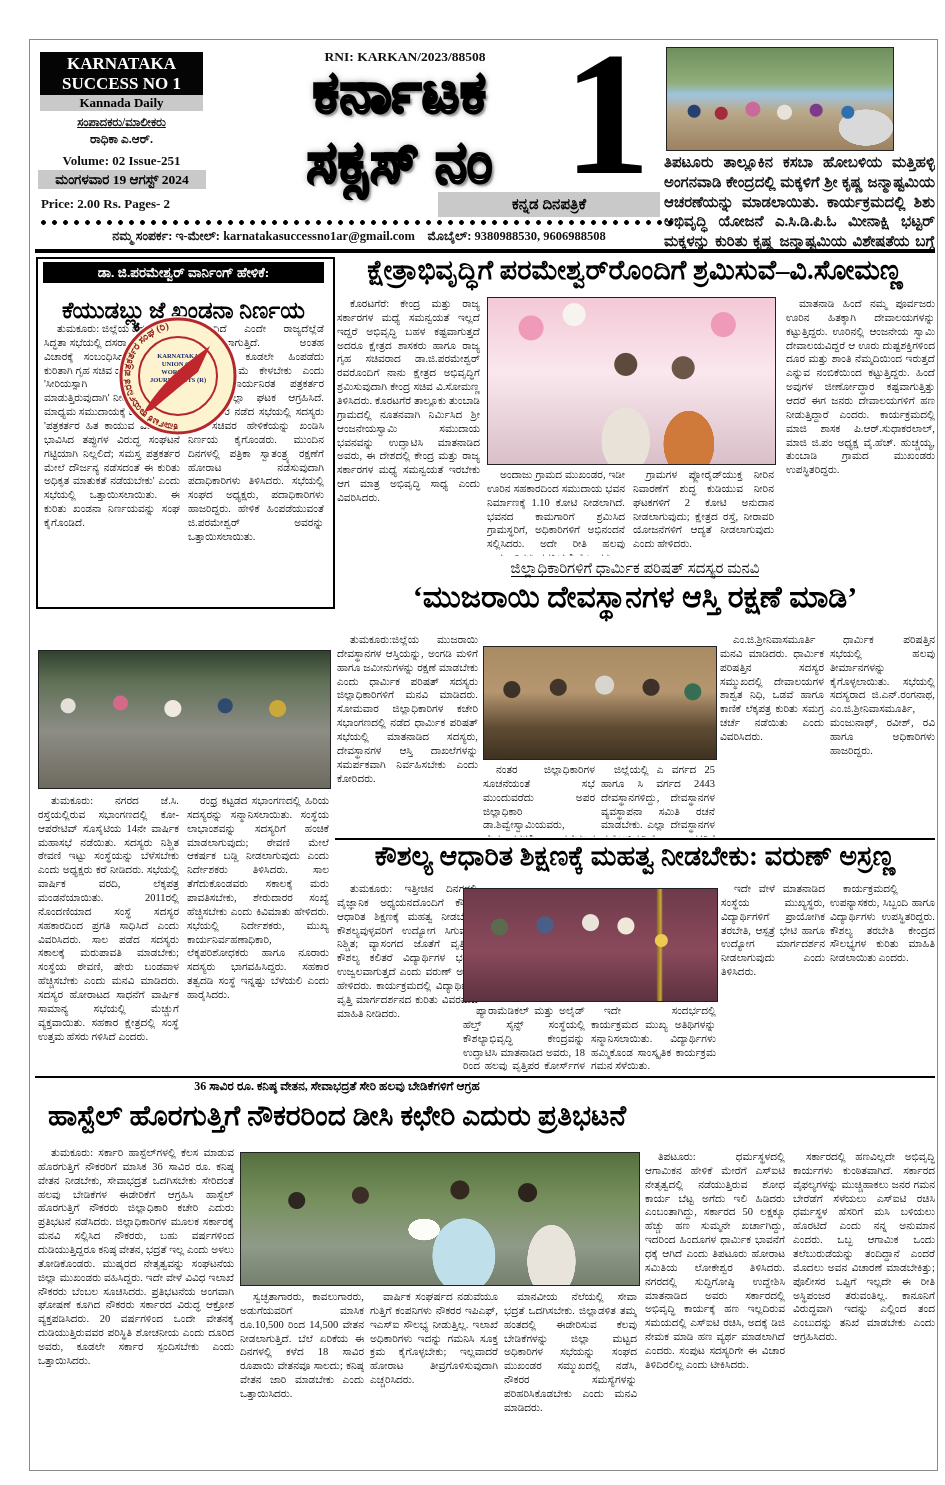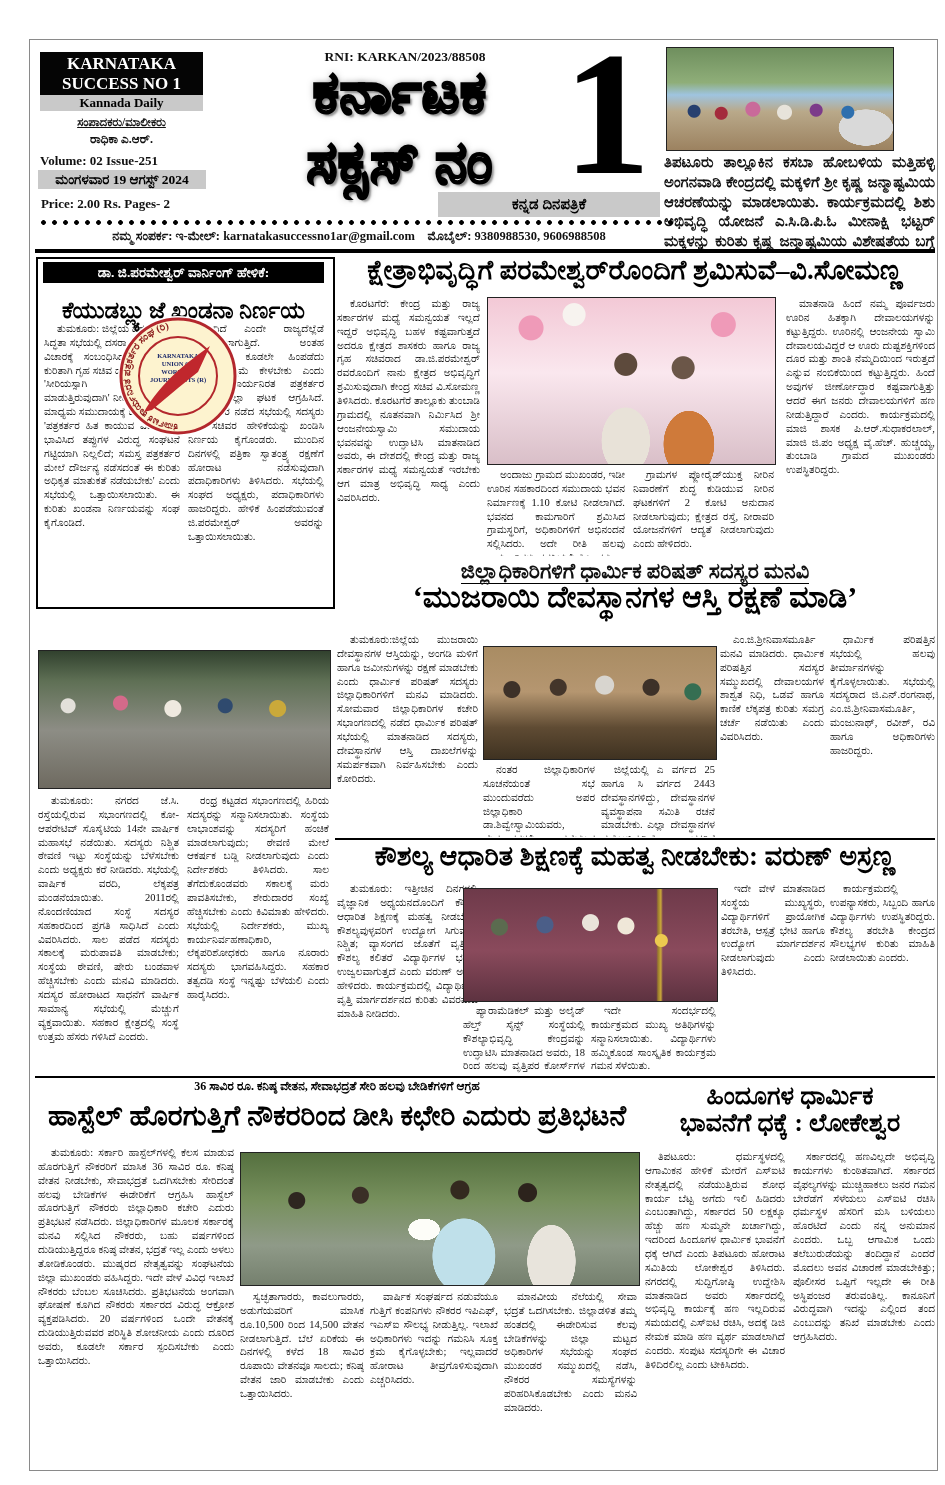--- a/index.html
+++ b/index.html
@@ -77,21 +77,21 @@
 <div class="page">
   <div class="abs frame" style="left:29px;top:39px;width:907px;height:1430px;"></div>
 
   <div class="abs" style="left:40px;top:52px;width:163px;height:41px;background:#050505;color:#fff;text-align:center;font-weight:bold;font-size:17px;line-height:20px;padding-top:2px;">
     <div>KARNATAKA</div>
     <div>SUCCESS NO 1</div>
   </div>
   <div class="abs graybar" style="left:40px;top:95px;width:163px;height:16px;font-size:13px;line-height:16px;">Kannada Daily</div>
   <div class="abs" style="left:40px;top:116px;width:163px;text-align:center;font-weight:bold;font-size:11.5px;text-decoration:underline;">ಸಂಪಾದಕರು/ಮಾಲೀಕರು</div>
   <div class="abs" style="left:40px;top:132px;width:163px;text-align:center;font-weight:bold;font-size:12px;">ರಾಧಿಕಾ ಎ.ಆರ್.</div>
-  <div class="abs" style="left:40px;top:153px;width:163px;font-weight:bold;font-size:13px;">Volume: 02  Issue-251</div>
+  <div class="abs" style="left:40px;top:153px;width:163px;text-align:center;font-weight:bold;font-size:13px;">Volume: 02  Issue-251</div>
   <div class="abs graybar" style="left:38px;top:170px;width:168px;height:19px;font-size:13.5px;line-height:19px;">ಮಂಗಳವಾರ 19 ಆಗಸ್ಟ್ 2024</div>
   <div class="abs" style="left:24px;top:196px;width:163px;text-align:center;font-weight:bold;font-size:13px;">Price:  2.00 Rs.   Pages- 2</div>
 
   <div class="abs" style="left:255px;top:49px;width:300px;text-align:center;font-weight:bold;font-size:13.5px;">RNI: KARKAN/2023/88508</div>
   <div class="abs outline-title" style="left:240px;top:60px;width:320px;font-size:57px;">ಕರ್ನಾಟಕ</div>
   <div class="abs outline-title" style="left:240px;top:130px;width:320px;font-size:57px;">ಸಕ್ಸಸ್ ನಂ</div>
   <div class="abs" style="left:552px;top:18px;width:110px;font-size:175px;font-weight:bold;color:#000;text-align:center;line-height:1.1;">1</div>
   <div class="abs graybar" style="left:438px;top:192px;width:222px;height:25px;font-size:15px;line-height:25px;">ಕನ್ನಡ ದಿನಪತ್ರಿಕೆ</div>
 
   <div class="abs ph ph-lead" style="left:666px;top:47px;width:226px;height:102px;"></div>
@@ -127,21 +127,21 @@
   </div>
 
   <div class="abs hl" style="left:335px;top:256px;width:600px;font-size:27px;">ಕ್ಷೇತ್ರಾಭಿವೃದ್ಧಿಗೆ ಪರಮೇಶ್ವರ್‌ರೊಂದಿಗೆ ಶ್ರಮಿಸುವೆ–ವಿ.ಸೋಮಣ್ಣ</div>
   <div class="abs bcol" style="left:337px;top:297px;width:143px;height:259px;">ಕೊರಟಗೆರೆ: ಕೇಂದ್ರ ಮತ್ತು ರಾಜ್ಯ ಸರ್ಕಾರಗಳ ಮಧ್ಯೆ ಸಮನ್ವಯತೆ ಇಲ್ಲದೆ ಇದ್ದರೆ ಅಭಿವೃದ್ಧಿ ಬಹಳ ಕಷ್ಟವಾಗುತ್ತದೆ ಅದರೂ ಕ್ಷೇತ್ರದ ಶಾಸಕರು ಹಾಗೂ ರಾಜ್ಯ ಗೃಹ ಸಚಿವರಾದ ಡಾ.ಜಿ.ಪರಮೇಶ್ವರ್ ರವರೊಂದಿಗೆ ನಾನು ಕ್ಷೇತ್ರದ ಅಭಿವೃದ್ಧಿಗೆ ಶ್ರಮಿಸುವುದಾಗಿ ಕೇಂದ್ರ ಸಚಿವ ವಿ.ಸೋಮಣ್ಣ ತಿಳಿಸಿದರು. ಕೊರಟಗೆರೆ ತಾಲ್ಲೂಕು ತುಂಬಾಡಿ ಗ್ರಾಮದಲ್ಲಿ ನೂತನವಾಗಿ ನಿರ್ಮಿಸಿದ ಶ್ರೀ ಆಂಜನೇಯಸ್ವಾಮಿ ಸಮುದಾಯ ಭವನವನ್ನು ಉದ್ಘಾಟಿಸಿ ಮಾತನಾಡಿದ ಅವರು, ಈ ದೇಶದಲ್ಲಿ ಕೇಂದ್ರ ಮತ್ತು ರಾಜ್ಯ ಸರ್ಕಾರಗಳ ಮಧ್ಯೆ ಸಮನ್ವಯತೆ ಇರಬೇಕು ಆಗ ಮಾತ್ರ ಅಭಿವೃದ್ಧಿ ಸಾಧ್ಯ ಎಂದು ವಿವರಿಸಿದರು.</div>
   <div class="abs ph ph-balloon" style="left:487px;top:297px;width:287px;height:166px;"></div>
   <div class="abs bcol" style="left:487px;top:468px;width:138px;height:88px;">ಅಂದಾಜು ಗ್ರಾಮದ ಮುಖಂಡರ, ಇಡೀ ಊರಿನ ಸಹಕಾರದಿಂದ ಸಮುದಾಯ ಭವನ ನಿರ್ಮಾಣಕ್ಕೆ 1.10 ಕೋಟಿ ನೀಡಲಾಗಿದೆ. ಭವನದ ಕಾಮಗಾರಿಗೆ ಶ್ರಮಿಸಿದ ಗ್ರಾಮಸ್ಥರಿಗೆ, ಅಧಿಕಾರಿಗಳಿಗೆ ಅಭಿನಂದನೆ ಸಲ್ಲಿಸಿದರು. ಅದೇ ರೀತಿ ಹಲವು ಕಾಮಗಾರಿಗಳು ಪ್ರಗತಿಯಲ್ಲಿವೆ ಎಂದರು.</div>
   <div class="abs bcol" style="left:633px;top:468px;width:141px;height:88px;">ಗ್ರಾಮಗಳ ಪ್ಲೋರೈಡ್‌ಯುಕ್ತ ನೀರಿನ ನಿವಾರಣೆಗೆ ಶುದ್ಧ ಕುಡಿಯುವ ನೀರಿನ ಘಟಕಗಳಿಗೆ 2 ಕೋಟಿ ಅನುದಾನ ನೀಡಲಾಗುವುದು; ಕ್ಷೇತ್ರದ ರಸ್ತೆ, ನೀರಾವರಿ ಯೋಜನೆಗಳಿಗೆ ಆದ್ಯತೆ ನೀಡಲಾಗುವುದು ಎಂದು ಹೇಳಿದರು.</div>
   <div class="abs bcol" style="left:786px;top:297px;width:149px;height:259px;">ಮಾತನಾಡಿ ಹಿಂದೆ ನಮ್ಮ ಪೂರ್ವಜರು ಊರಿನ ಹಿತಕ್ಕಾಗಿ ದೇವಾಲಯಗಳನ್ನು ಕಟ್ಟುತ್ತಿದ್ದರು. ಊರಿನಲ್ಲಿ ಆಂಜನೇಯ ಸ್ವಾಮಿ ದೇವಾಲಯವಿದ್ದರೆ ಆ ಊರು ದುಷ್ಟಶಕ್ತಿಗಳಿಂದ ದೂರ ಮತ್ತು ಶಾಂತಿ ನೆಮ್ಮದಿಯಿಂದ ಇರುತ್ತದೆ ಎನ್ನುವ ನಂಬಿಕೆಯಿಂದ ಕಟ್ಟುತ್ತಿದ್ದರು. ಹಿಂದೆ ಅವುಗಳ ಜೀರ್ಣೋದ್ಧಾರ ಕಷ್ಟವಾಗುತ್ತಿತ್ತು ಆದರೆ ಈಗ ಜನರು ದೇವಾಲಯಗಳಿಗೆ ಹಣ ನೀಡುತ್ತಿದ್ದಾರೆ ಎಂದರು. ಕಾರ್ಯಕ್ರಮದಲ್ಲಿ ಮಾಜಿ ಶಾಸಕ ಪಿ.ಆರ್.ಸುಧಾಕರಲಾಲ್, ಮಾಜಿ ಜಿ.ಪಂ ಅಧ್ಯಕ್ಷ ವೈ.ಹೆಚ್. ಹುಚ್ಚಯ್ಯ, ತುಂಬಾಡಿ ಗ್ರಾಮದ ಮುಖಂಡರು ಉಪಸ್ಥಿತರಿದ್ದರು.</div>
 
   <div class="abs" style="left:335px;top:559px;width:600px;text-align:center;">
-    <span style="font-weight:bold;font-size:21px;border-bottom:1.5px solid #000;">ಜಿಲ್ಲಾಧಿಕಾರಿಗಳಿಗೆ ಧಾರ್ಮಿಕ ಪರಿಷತ್ ಸದಸ್ಯರ ಮನವಿ</span>
+    <span style="font-weight:normal;font-size:15px;border-bottom:1.5px solid #000;">ಜಿಲ್ಲಾಧಿಕಾರಿಗಳಿಗೆ ಧಾರ್ಮಿಕ ಪರಿಷತ್ ಸದಸ್ಯರ ಮನವಿ</span>
   </div>
   <div class="abs hl" style="left:335px;top:581px;width:600px;font-size:30px;">‘ಮುಜರಾಯಿ ದೇವಸ್ಥಾನಗಳ ಆಸ್ತಿ ರಕ್ಷಣೆ ಮಾಡಿ’</div>
   <div class="abs bcol" style="left:337px;top:633px;width:141px;height:203px;">ತುಮಕೂರು:ಜಿಲ್ಲೆಯ ಮುಜರಾಯಿ ದೇವಸ್ಥಾನಗಳ ಆಸ್ತಿಯನ್ನು, ಅಂಗಡಿ ಮಳಿಗೆ ಹಾಗೂ ಜಮೀನುಗಳನ್ನು ರಕ್ಷಣೆ ಮಾಡಬೇಕು ಎಂದು ಧಾರ್ಮಿಕ ಪರಿಷತ್ ಸದಸ್ಯರು ಜಿಲ್ಲಾಧಿಕಾರಿಗಳಿಗೆ ಮನವಿ ಮಾಡಿದರು. ಸೋಮವಾರ ಜಿಲ್ಲಾಧಿಕಾರಿಗಳ ಕಚೇರಿ ಸಭಾಂಗಣದಲ್ಲಿ ನಡೆದ ಧಾರ್ಮಿಕ ಪರಿಷತ್ ಸಭೆಯಲ್ಲಿ ಮಾತನಾಡಿದ ಸದಸ್ಯರು, ದೇವಸ್ಥಾನಗಳ ಆಸ್ತಿ ದಾಖಲೆಗಳನ್ನು ಸಮರ್ಪಕವಾಗಿ ನಿರ್ವಹಿಸಬೇಕು ಎಂದು ಕೋರಿದರು.</div>
   <div class="abs ph ph-meeting" style="left:483px;top:646px;width:232px;height:112px;"></div>
   <div class="abs bcol" style="left:483px;top:763px;width:112px;height:74px;">ನಂತರ ಜಿಲ್ಲಾಧಿಕಾರಿಗಳ ಸೂಚನೆಯಂತೆ ಸಭೆ ಮುಂದುವರೆದು ಅಪರ ಜಿಲ್ಲಾಧಿಕಾರಿ ಡಾ.ಶಿವ್ವೇಸ್ವಾಮಿಯವರು, ದೇವಸ್ಥಾನಗಳಲ್ಲಿ ನಡೆಯುವ ಪೂಜಾ, ಧಾರ್ಮಿಕ ಕಾರ್ಯಕ್ರಮಗಳಲ್ಲಿ ಆಯಾ ತಾಲ್ಲೂಕಿನ ಧಾರ್ಮಿಕ ಪರಿಷತ್ತಿನ ಸದಸ್ಯರನ್ನು ಪರಿಗಣಿಸಬೇಕು ಎಂದು ದೇವಸ್ಥಾನ ಸಮಿತಿಗಳಿಗೆ ಸೂಚಿಸಿದರು.</div>
   <div class="abs bcol" style="left:601px;top:763px;width:114px;height:74px;">ಜಿಲ್ಲೆಯಲ್ಲಿ ಎ ವರ್ಗದ 25 ಹಾಗೂ ಸಿ ವರ್ಗದ 2443 ದೇವಸ್ಥಾನಗಳಿದ್ದು, ದೇವಸ್ಥಾನಗಳ ವ್ಯವಸ್ಥಾಪನಾ ಸಮಿತಿ ರಚನೆ ಮಾಡಬೇಕು. ಎಲ್ಲಾ ದೇವಸ್ಥಾನಗಳ ಪುರೋಭಿವೃದ್ಧಿಗೆ, ಭಕ್ತರಿಗೆ ಸೌಕರ್ಯ ಒದಗಿಸಲು ಕ್ರಮ ತೆಗೆದುಕೊಳ್ಳಬೇಕು ಎಂದರು.</div>
   <div class="abs bcol" style="left:720px;top:633px;width:104px;height:203px;">ಎಂ.ಜಿ.ಶ್ರೀನಿವಾಸಮೂರ್ತಿ ಮನವಿ ಮಾಡಿದರು. ಧಾರ್ಮಿಕ ಪರಿಷತ್ತಿನ ಸದಸ್ಯರ ಸಮ್ಮುಖದಲ್ಲಿ ದೇವಾಲಯಗಳ ಶಾಶ್ವತ ನಿಧಿ, ಒಡವೆ ಹಾಗೂ ಕಾಣಿಕೆ ಲೆಕ್ಕಪತ್ರ ಕುರಿತು ಸಮಗ್ರ ಚರ್ಚೆ ನಡೆಯಿತು ಎಂದು ವಿವರಿಸಿದರು.</div>
   <div class="abs bcol" style="left:830px;top:633px;width:105px;height:203px;">ಧಾರ್ಮಿಕ ಪರಿಷತ್ತಿನ ಸಭೆಯಲ್ಲಿ ಹಲವು ತೀರ್ಮಾನಗಳನ್ನು ಕೈಗೊಳ್ಳಲಾಯಿತು. ಸಭೆಯಲ್ಲಿ ಸದಸ್ಯರಾದ ಜಿ.ಎನ್.ರಂಗನಾಥ, ಎಂ.ಜಿ.ಶ್ರೀನಿವಾಸಮೂರ್ತಿ, ಮಂಜುನಾಥ್, ರವೀಶ್, ರವಿ ಹಾಗೂ ಅಧಿಕಾರಿಗಳು ಹಾಜರಿದ್ದರು.</div>
   <div class="abs rule" style="left:335px;top:838px;width:600px;height:1.5px;"></div>
 
@@ -159,19 +159,15 @@
   <div class="abs rule" style="left:35px;top:1076px;width:900px;height:1.5px;"></div>
 
   <div class="abs hl" style="left:36px;top:1080px;width:602px;font-size:12px;">36 ಸಾವಿರ ರೂ. ಕನಿಷ್ಠ ವೇತನ, ಸೇವಾಭದ್ರತೆ ಸೇರಿ ಹಲವು ಬೇಡಿಕೆಗಳಿಗೆ ಆಗ್ರಹ</div>
   <div class="abs hl" style="left:36px;top:1101px;width:602px;font-size:28px;">ಹಾಸ್ಟೆಲ್ ಹೊರಗುತ್ತಿಗೆ ನೌಕರರಿಂದ ಡೀಸಿ ಕಛೇರಿ ಎದುರು ಪ್ರತಿಭಟನೆ</div>
   <div class="abs bcol" style="left:38px;top:1146px;width:196px;height:316px;">ತುಮಕೂರು: ಸರ್ಕಾರಿ ಹಾಸ್ಟೆಲ್‌ಗಳಲ್ಲಿ ಕೆಲಸ ಮಾಡುವ ಹೊರಗುತ್ತಿಗೆ ನೌಕರರಿಗೆ ಮಾಸಿಕ 36 ಸಾವಿರ ರೂ. ಕನಿಷ್ಠ ವೇತನ ನೀಡಬೇಕು, ಸೇವಾಭದ್ರತೆ ಒದಗಿಸಬೇಕು ಸೇರಿದಂತೆ ಹಲವು ಬೇಡಿಕೆಗಳ ಈಡೇರಿಕೆಗೆ ಆಗ್ರಹಿಸಿ ಹಾಸ್ಟೆಲ್ ಹೊರಗುತ್ತಿಗೆ ನೌಕರರು ಜಿಲ್ಲಾಧಿಕಾರಿ ಕಚೇರಿ ಎದುರು ಪ್ರತಿಭಟನೆ ನಡೆಸಿದರು. ಜಿಲ್ಲಾಧಿಕಾರಿಗಳ ಮೂಲಕ ಸರ್ಕಾರಕ್ಕೆ ಮನವಿ ಸಲ್ಲಿಸಿದ ನೌಕರರು, ಬಹು ವರ್ಷಗಳಿಂದ ದುಡಿಯುತ್ತಿದ್ದರೂ ಕನಿಷ್ಠ ವೇತನ, ಭದ್ರತೆ ಇಲ್ಲ ಎಂದು ಅಳಲು ತೋಡಿಕೊಂಡರು. ಮುಷ್ಕರದ ನೇತೃತ್ವವನ್ನು ಸಂಘಟನೆಯ ಜಿಲ್ಲಾ ಮುಖಂಡರು ವಹಿಸಿದ್ದರು. ಇದೇ ವೇಳೆ ವಿವಿಧ ಇಲಾಖೆ ನೌಕರರು ಬೆಂಬಲ ಸೂಚಿಸಿದರು. ಪ್ರತಿಭಟನೆಯ ಅಂಗವಾಗಿ ಘೋಷಣೆ ಕೂಗಿದ ನೌಕರರು ಸರ್ಕಾರದ ವಿರುದ್ಧ ಆಕ್ರೋಶ ವ್ಯಕ್ತಪಡಿಸಿದರು. 20 ವರ್ಷಗಳಿಂದ ಒಂದೇ ವೇತನಕ್ಕೆ ದುಡಿಯುತ್ತಿರುವವರ ಪರಿಸ್ಥಿತಿ ಶೋಚನೀಯ ಎಂದು ದೂರಿದ ಅವರು, ಕೂಡಲೇ ಸರ್ಕಾರ ಸ್ಪಂದಿಸಬೇಕು ಎಂದು ಒತ್ತಾಯಿಸಿದರು.</div>
   <div class="abs ph ph-protest" style="left:240px;top:1152px;width:398px;height:132px;"></div>
   <div class="abs bcol" style="left:240px;top:1290px;width:124px;height:172px;">ಸ್ವಚ್ಛತಾಗಾರರು, ಕಾವಲುಗಾರರು, ಅಡುಗೆಯವರಿಗೆ ಮಾಸಿಕ ರೂ.10,500 ರಿಂದ 14,500 ವೇತನ ನೀಡಲಾಗುತ್ತಿದೆ. ಬೆಲೆ ಏರಿಕೆಯ ಈ ದಿನಗಳಲ್ಲಿ ಕಳೆದ 18 ಸಾವಿರ ರೂಪಾಯಿ ವೇತನವೂ ಸಾಲದು; ಕನಿಷ್ಠ ವೇತನ ಜಾರಿ ಮಾಡಬೇಕು ಎಂದು ಒತ್ತಾಯಿಸಿದರು.</div>
   <div class="abs bcol" style="left:370px;top:1290px;width:128px;height:172px;">ವಾರ್ಷಿಕ ಸಂಘರ್ಷದ ನಡುವೆಯೂ ಗುತ್ತಿಗೆ ಕಂಪನಿಗಳು ನೌಕರರ ಇಪಿಎಫ್, ಇಎಸ್‌ಐ ಸೌಲಭ್ಯ ನೀಡುತ್ತಿಲ್ಲ. ಇಲಾಖೆ ಅಧಿಕಾರಿಗಳು ಇದನ್ನು ಗಮನಿಸಿ ಸೂಕ್ತ ಕ್ರಮ ಕೈಗೊಳ್ಳಬೇಕು; ಇಲ್ಲವಾದರೆ ಹೋರಾಟ ತೀವ್ರಗೊಳಿಸುವುದಾಗಿ ಎಚ್ಚರಿಸಿದರು.</div>
   <div class="abs bcol" style="left:504px;top:1290px;width:133px;height:172px;">ಮಾನವೀಯ ನೆಲೆಯಲ್ಲಿ ಸೇವಾ ಭದ್ರತೆ ಒದಗಿಸಬೇಕು. ಜಿಲ್ಲಾಡಳಿತ ತಮ್ಮ ಹಂತದಲ್ಲಿ ಈಡೇರಿಸುವ ಕೆಲವು ಬೇಡಿಕೆಗಳನ್ನು ಜಿಲ್ಲಾ ಮಟ್ಟದ ಅಧಿಕಾರಿಗಳ ಸಭೆಯನ್ನು ಸಂಘದ ಮುಖಂಡರ ಸಮ್ಮುಖದಲ್ಲಿ ನಡೆಸಿ, ನೌಕರರ ಸಮಸ್ಯೆಗಳನ್ನು ಪರಿಹರಿಸಿಕೊಡಬೇಕು ಎಂದು ಮನವಿ ಮಾಡಿದರು.</div>
 
-  <div class="abs hl" style="left:645px;top:1082px;width:290px;font-size:25px;">
-    <div>ಹಿಂದೂಗಳ ಧಾರ್ಮಿಕ</div>
-    <div>ಭಾವನೆಗೆ ಧಕ್ಕೆ : ಲೋಕೇಶ್ವರ</div>
-  </div>
   <div class="abs bcol" style="left:645px;top:1150px;width:140px;height:312px;">ತಿಪಟೂರು: ಧರ್ಮಸ್ಥಳದಲ್ಲಿ ಆಗಾಮಿಕನ ಹೇಳಿಕೆ ಮೇರೆಗೆ ಎಸ್‌ಐಟಿ ನೇತೃತ್ವದಲ್ಲಿ ನಡೆಯುತ್ತಿರುವ ಶೋಧ ಕಾರ್ಯ ಬೆಟ್ಟ ಅಗೆದು ಇಲಿ ಹಿಡಿದರು ಎಂಬಂತಾಗಿದ್ದು, ಸರ್ಕಾರದ 50 ಲಕ್ಷಕ್ಕೂ ಹೆಚ್ಚು ಹಣ ಸುಮ್ಮನೇ ಖರ್ಚಾಗಿದ್ದು, ಇದರಿಂದ ಹಿಂದೂಗಳ ಧಾರ್ಮಿಕ ಭಾವನೆಗೆ ಧಕ್ಕೆ ಆಗಿದೆ ಎಂದು ತಿಪಟೂರು ಹೋರಾಟ ಸಮಿತಿಯ ಲೋಕೇಶ್ವರ ತಿಳಿಸಿದರು. ನಗರದಲ್ಲಿ ಸುದ್ದಿಗೋಷ್ಠಿ ಉದ್ದೇಶಿಸಿ ಮಾತನಾಡಿದ ಅವರು ಸರ್ಕಾರದಲ್ಲಿ ಅಭಿವೃದ್ಧಿ ಕಾರ್ಯಕ್ಕೆ ಹಣ ಇಲ್ಲದಿರುವ ಸಮಯದಲ್ಲಿ ಎಸ್‌ಐಟಿ ರಚಿಸಿ, ಅದಕ್ಕೆ ಡಿಜಿ ನೇಮಕ ಮಾಡಿ ಹಣ ವ್ಯರ್ಥ ಮಾಡಲಾಗಿದೆ ಎಂದರು. ಸಂಪುಟ ಸದಸ್ಯರಿಗೇ ಈ ವಿಚಾರ ತಿಳಿದಿರಲಿಲ್ಲ ಎಂದು ಟೀಕಿಸಿದರು.</div>
   <div class="abs bcol" style="left:793px;top:1150px;width:142px;height:312px;">ಸರ್ಕಾರದಲ್ಲಿ ಹಣವಿಲ್ಲದೇ ಅಭಿವೃದ್ಧಿ ಕಾರ್ಯಗಳು ಕುಂಠಿತವಾಗಿದೆ. ಸರ್ಕಾರದ ವೈಫಲ್ಯಗಳನ್ನು ಮುಚ್ಚಿಹಾಕಲು ಜನರ ಗಮನ ಬೇರೆಡೆಗೆ ಸೆಳೆಯಲು ಎಸ್‌ಐಟಿ ರಚಿಸಿ ಧರ್ಮಸ್ಥಳ ಹೆಸರಿಗೆ ಮಸಿ ಬಳಿಯಲು ಹೊರಟಿದೆ ಎಂದು ನನ್ನ ಅನುಮಾನ ಎಂದರು. ಒಬ್ಬ ಆಗಾಮಿಕ ಒಂದು ತಲೆಬುರುಡೆಯನ್ನು ತಂದಿದ್ದಾನೆ ಎಂದರೆ ಮೊದಲು ಅವನ ವಿಚಾರಣೆ ಮಾಡಬೇಕಿತ್ತು; ಪೊಲೀಸರ ಒಪ್ಪಿಗೆ ಇಲ್ಲದೇ ಈ ರೀತಿ ಅಸ್ಥಿಪಂಜರ ತರುವಂತಿಲ್ಲ. ಕಾನೂನಿಗೆ ವಿರುದ್ಧವಾಗಿ ಇದನ್ನು ಎಲ್ಲಿಂದ ತಂದ ಎಂಬುದನ್ನು ತನಿಖೆ ಮಾಡಬೇಕು ಎಂದು ಆಗ್ರಹಿಸಿದರು.</div>
 </div>
 
 </body></html>

